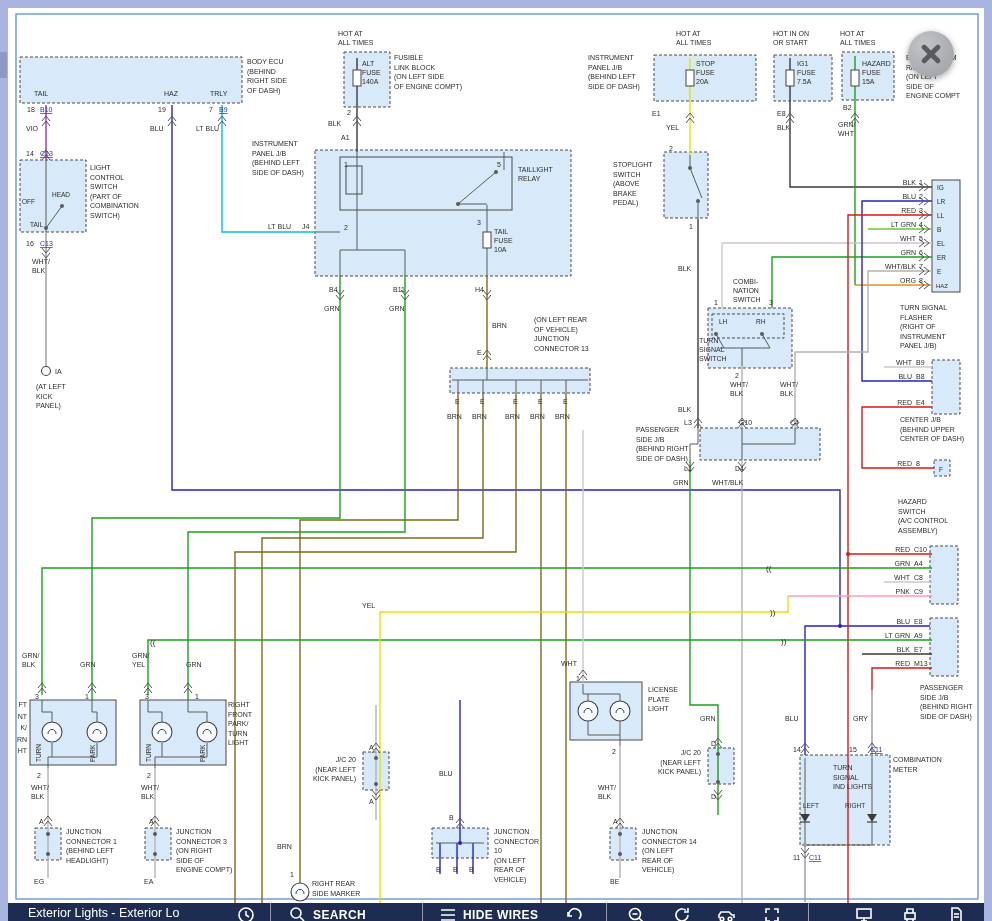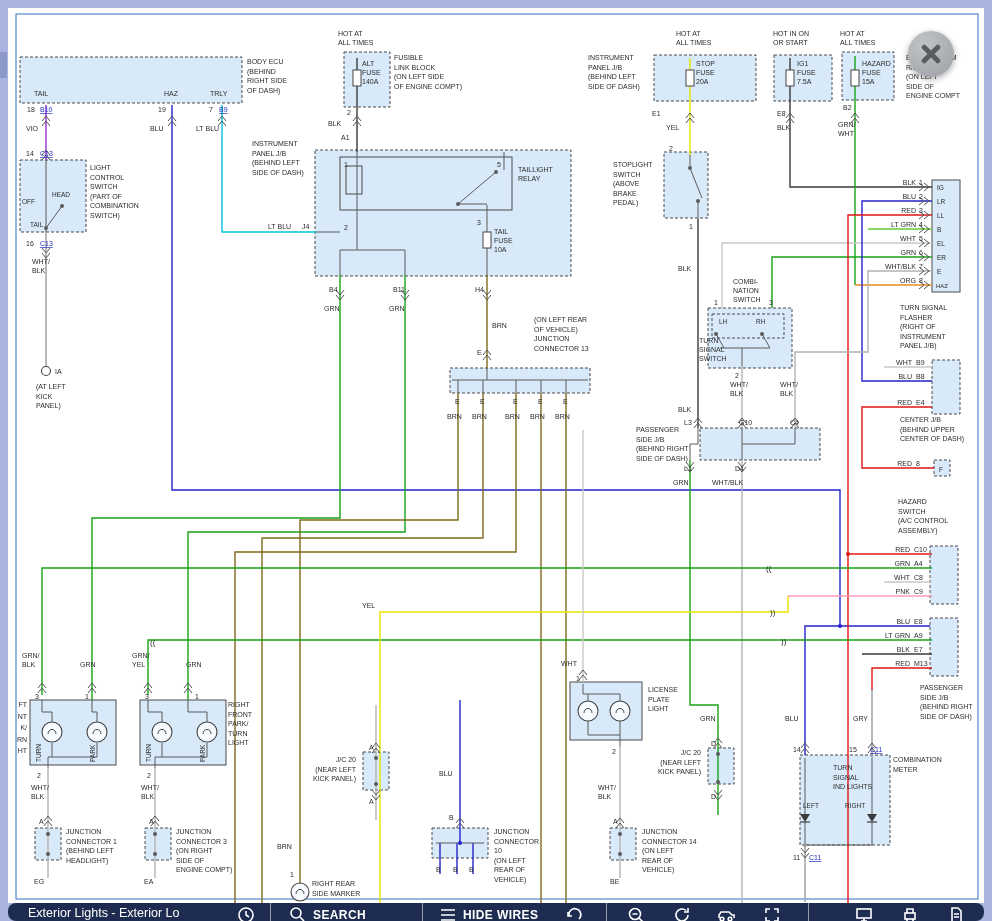--- a/index.html
+++ b/index.html
@@ -7,21 +7,21 @@
         font-family:"Liberation Sans",sans-serif;}
   .canvas{position:absolute;left:8px;top:8px;width:976px;height:895px;background:#ffffff;}
   #diagram-svg{position:absolute;left:0;top:0;width:992px;height:921px;pointer-events:none;}
   .edge-notch{position:absolute;left:0;top:52px;width:7px;height:26px;background:#8d99c6;}
   .close-btn{position:absolute;left:908px;top:31px;width:46px;height:46px;border:none;border-radius:50%;
      background:radial-gradient(circle at 35% 30%, #c2c4c7, #9b9ea3);box-shadow:0 2px 6px rgba(0,0,0,.35);
      cursor:pointer;z-index:20;}
   .close-btn span{position:absolute;left:50%;top:50%;width:24px;height:5px;background:#585c61;border-radius:2px;}
   .close-btn .x1{transform:translate(-50%,-50%) rotate(45deg);}
   .close-btn .x2{transform:translate(-50%,-50%) rotate(-45deg);}
-  .toolbar{position:absolute;left:8px;top:903px;width:976px;height:18px;background:#1d2c50;overflow:hidden;z-index:15;border-radius:8px;}
+  .toolbar{position:absolute;left:8px;top:903px;width:976px;height:18px;background:#1d2c50;overflow:hidden;z-index:15;}
   .tb-title{position:absolute;left:20px;top:3px;color:#fff;font-size:12.5px;white-space:nowrap;}
   .tb-btn{position:absolute;top:2px;display:flex;align-items:flex-start;gap:5px;background:none;border:none;
      color:#fff;font-family:"Liberation Sans",sans-serif;font-size:12px;font-weight:bold;letter-spacing:.4px;
      padding:0;cursor:pointer;}
   .tb-btn svg{stroke:#fff;fill:none;stroke-width:1.6;}
   .tb-btn span{line-height:20px;}
   .tb-div{position:absolute;top:0;width:1px;height:28px;background:rgba(255,255,255,.55);}
 </style>
 </head>
 <body>

